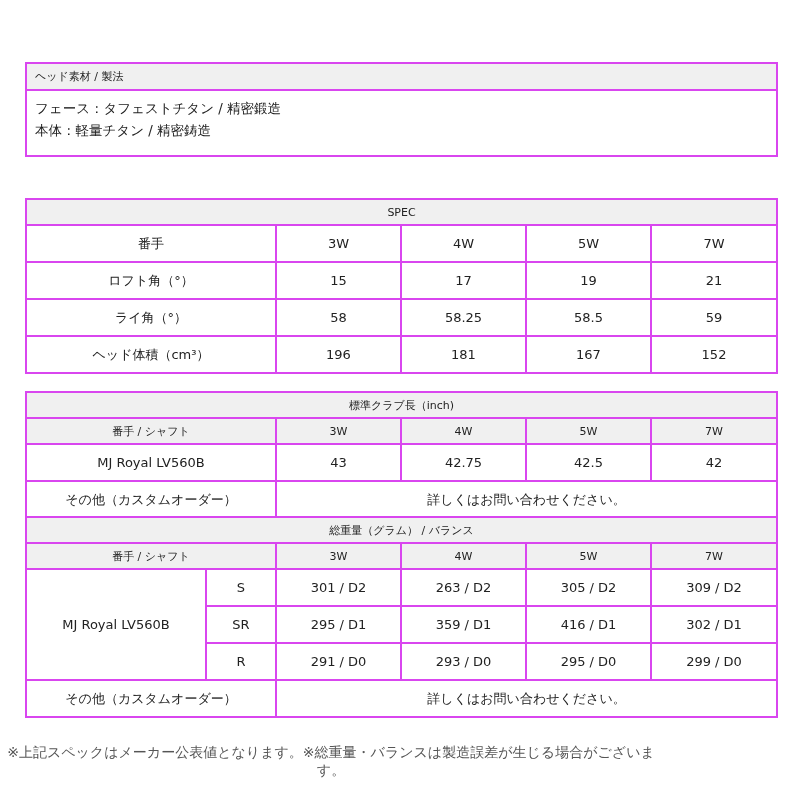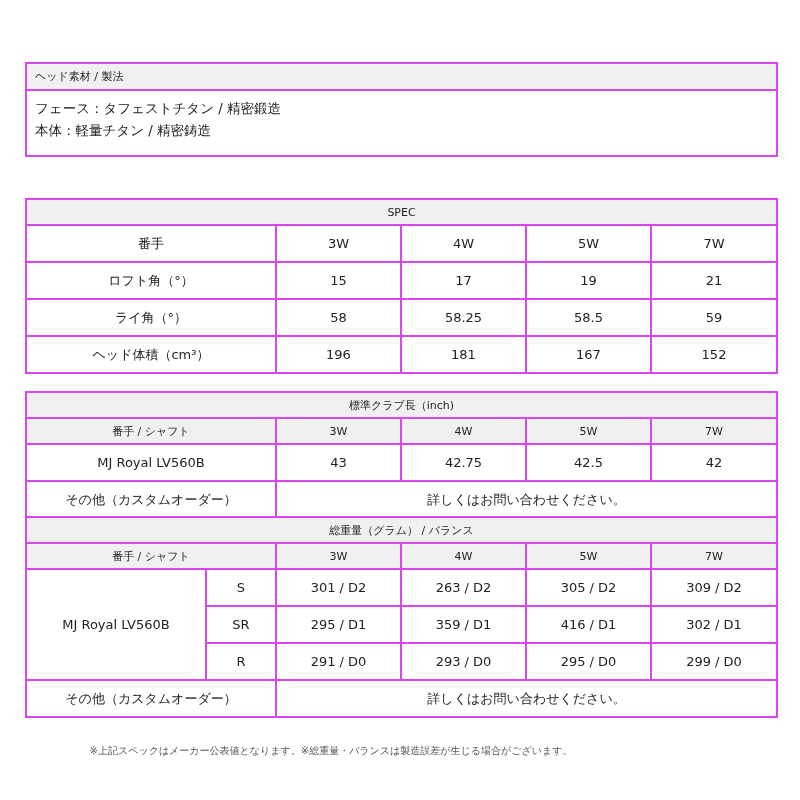--- a/index.html
+++ b/index.html
@@ -11,21 +11,21 @@
   .row td { height: 35px; }
 
   #t1 { top: 62px; }
   #t1 .title td { text-align: left; padding-left: 8px; height: 25px; }
   #t1 .body td { text-align: left; padding: 6px 20px 10px 8px; font-size: 13.5px; line-height: 22px; height: 48px; vertical-align: top; }
 
   #t2 { top: 198px; }
   #t3 { top: 383px; margin-top: 8px; }
   #t4 { top: 516px; }
 
-  .footnote { position: absolute; top: 744px; left: 0; width: 662px; text-align: center; font-size: 10px; color: #555; }
+  .footnote { position: absolute; top: 744px; left: 0; width: 662px; text-align: center; font-size: 14px; color: #555; }
 </style>
 </head>
 <body>
 
 <table id="t1">
   <colgroup>
       <col style="width:751px">
     </colgroup>
   <tbody>
       <tr class="title">

